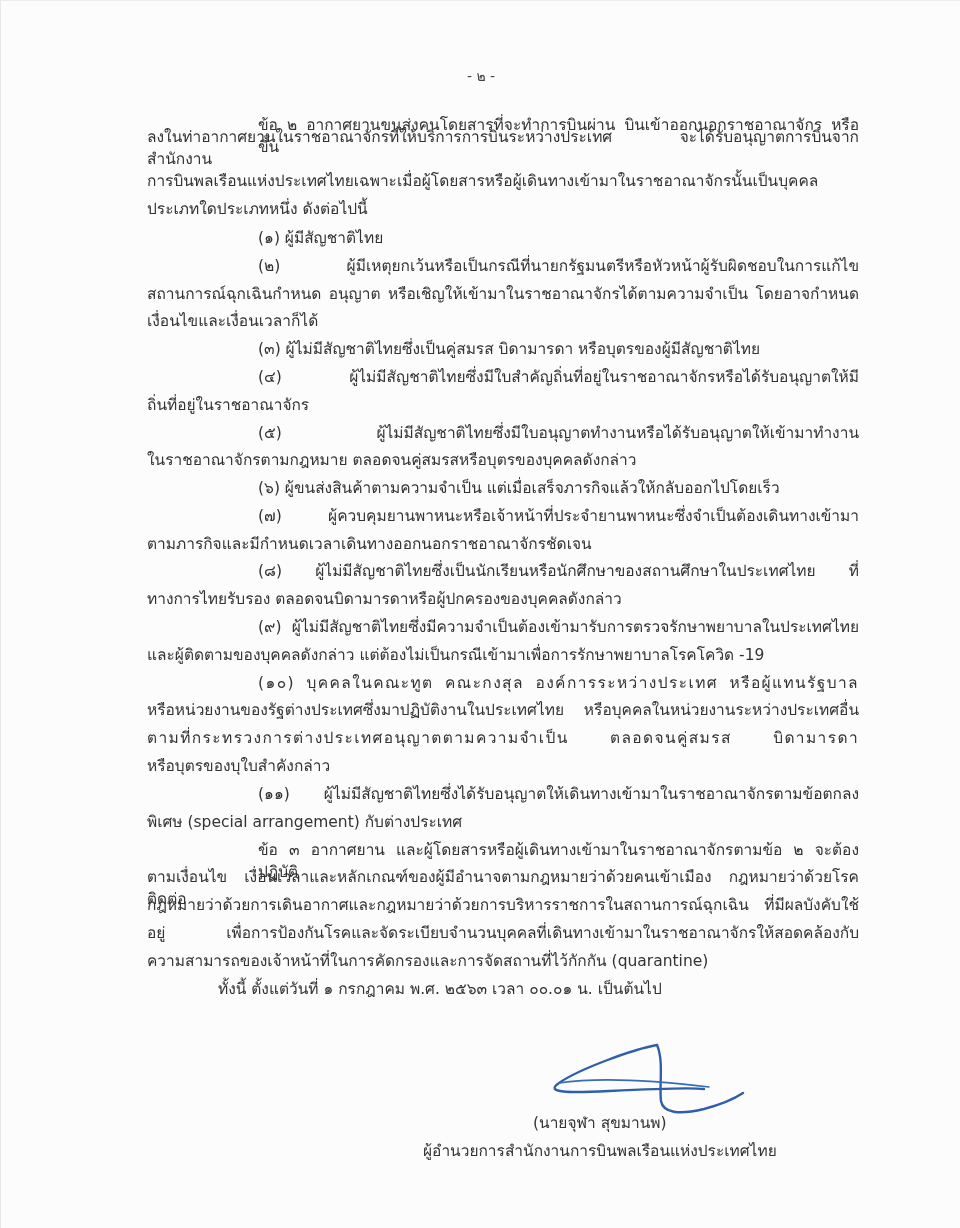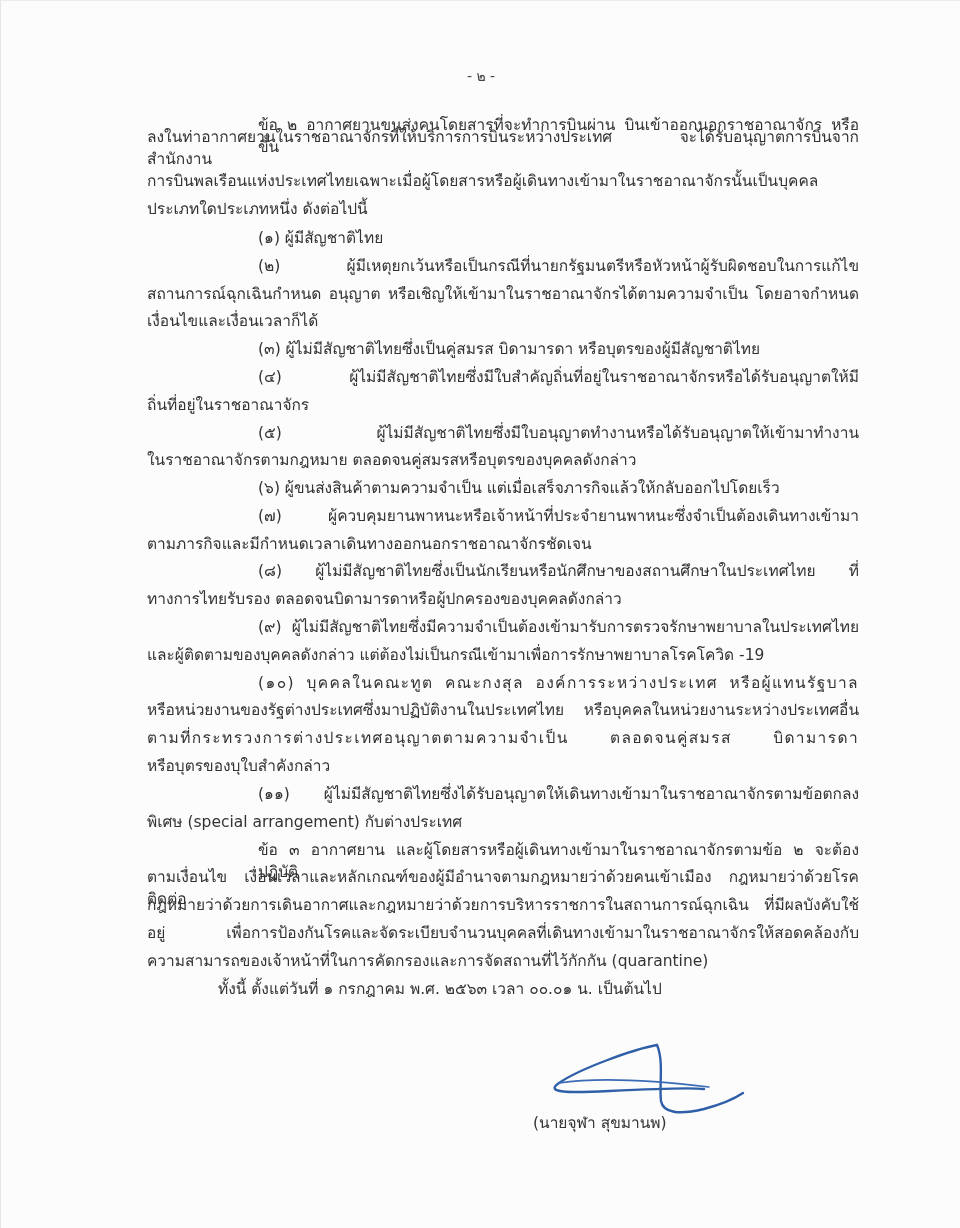--- a/index.html
+++ b/index.html
@@ -94,14 +94,15 @@
   <div class="ln" style="top:977px; left:217px">ทั้งนี้ ตั้งแต่วันที่ ๑ กรกฎาคม พ.ศ. ๒๕๖๓ เวลา ๐๐.๐๑ น. เป็นต้นไป</div>
 
 
   <svg class="signature" viewBox="0 0 210 80">
     <path d="M118 4 C 95 8, 40 28, 20 42 C 5 52, 30 52, 70 50 C 110 48, 150 46, 165 48" fill="none" stroke="#2f5fa8" stroke-width="2.4" stroke-linecap="round"></path>
     <path d="M118 4 C 125 20, 120 45, 122 60 C 124 72, 140 74, 165 68 C 180 64, 195 58, 204 52" fill="none" stroke="#2f5fa8" stroke-width="2.4" stroke-linecap="round"></path>
     <path d="M20 42 C 60 36, 120 40, 170 46" fill="none" stroke="#3a6bb5" stroke-width="1.6" stroke-linecap="round"></path>
   </svg>
 
   <div class="ln" style="top:1111px; left:532px">(นายจุฬา สุขมานพ)</div>
+  <div class="ln" style="top:1139px; left:422px">ผู้อำนวยการสำนักงานการบินพลเรือนแห่งประเทศไทย</div>
 
 </div>
 
 </body></html>

